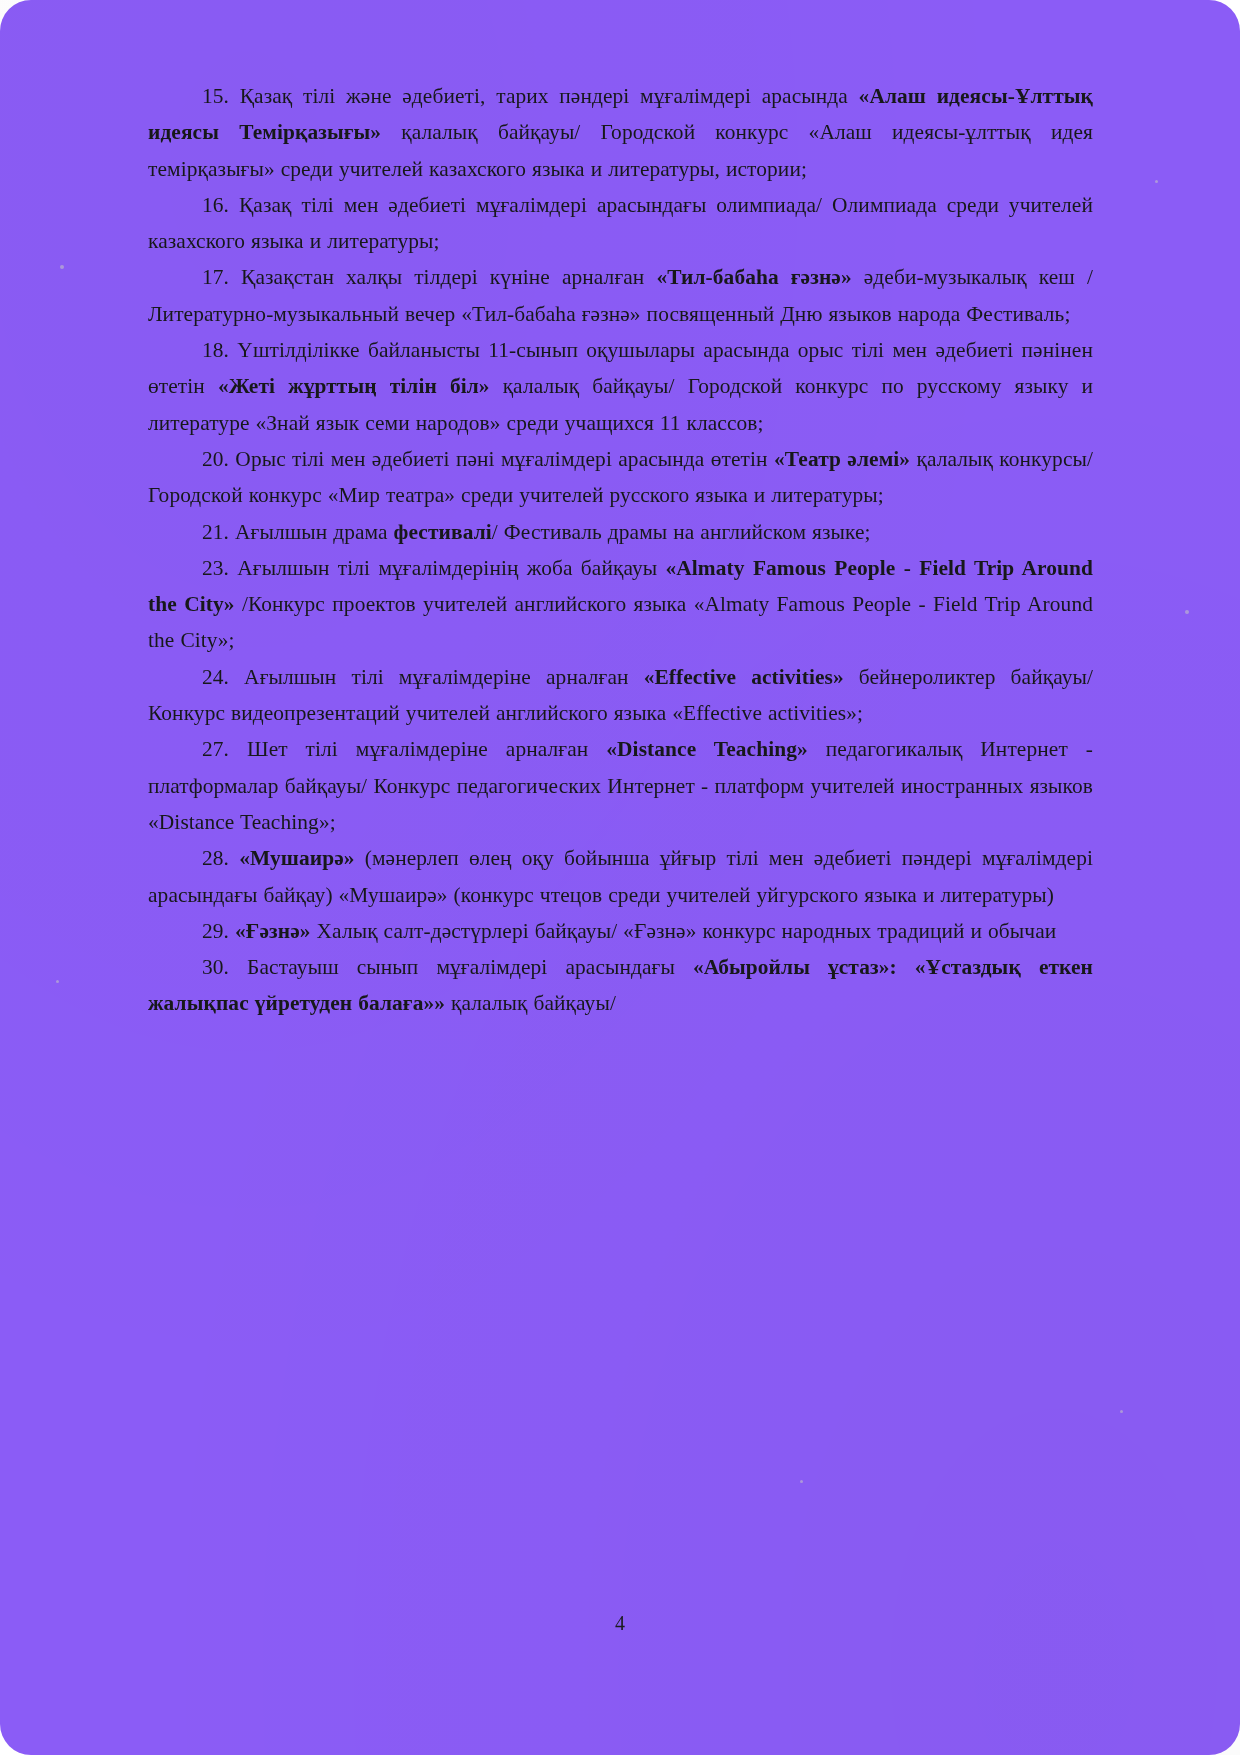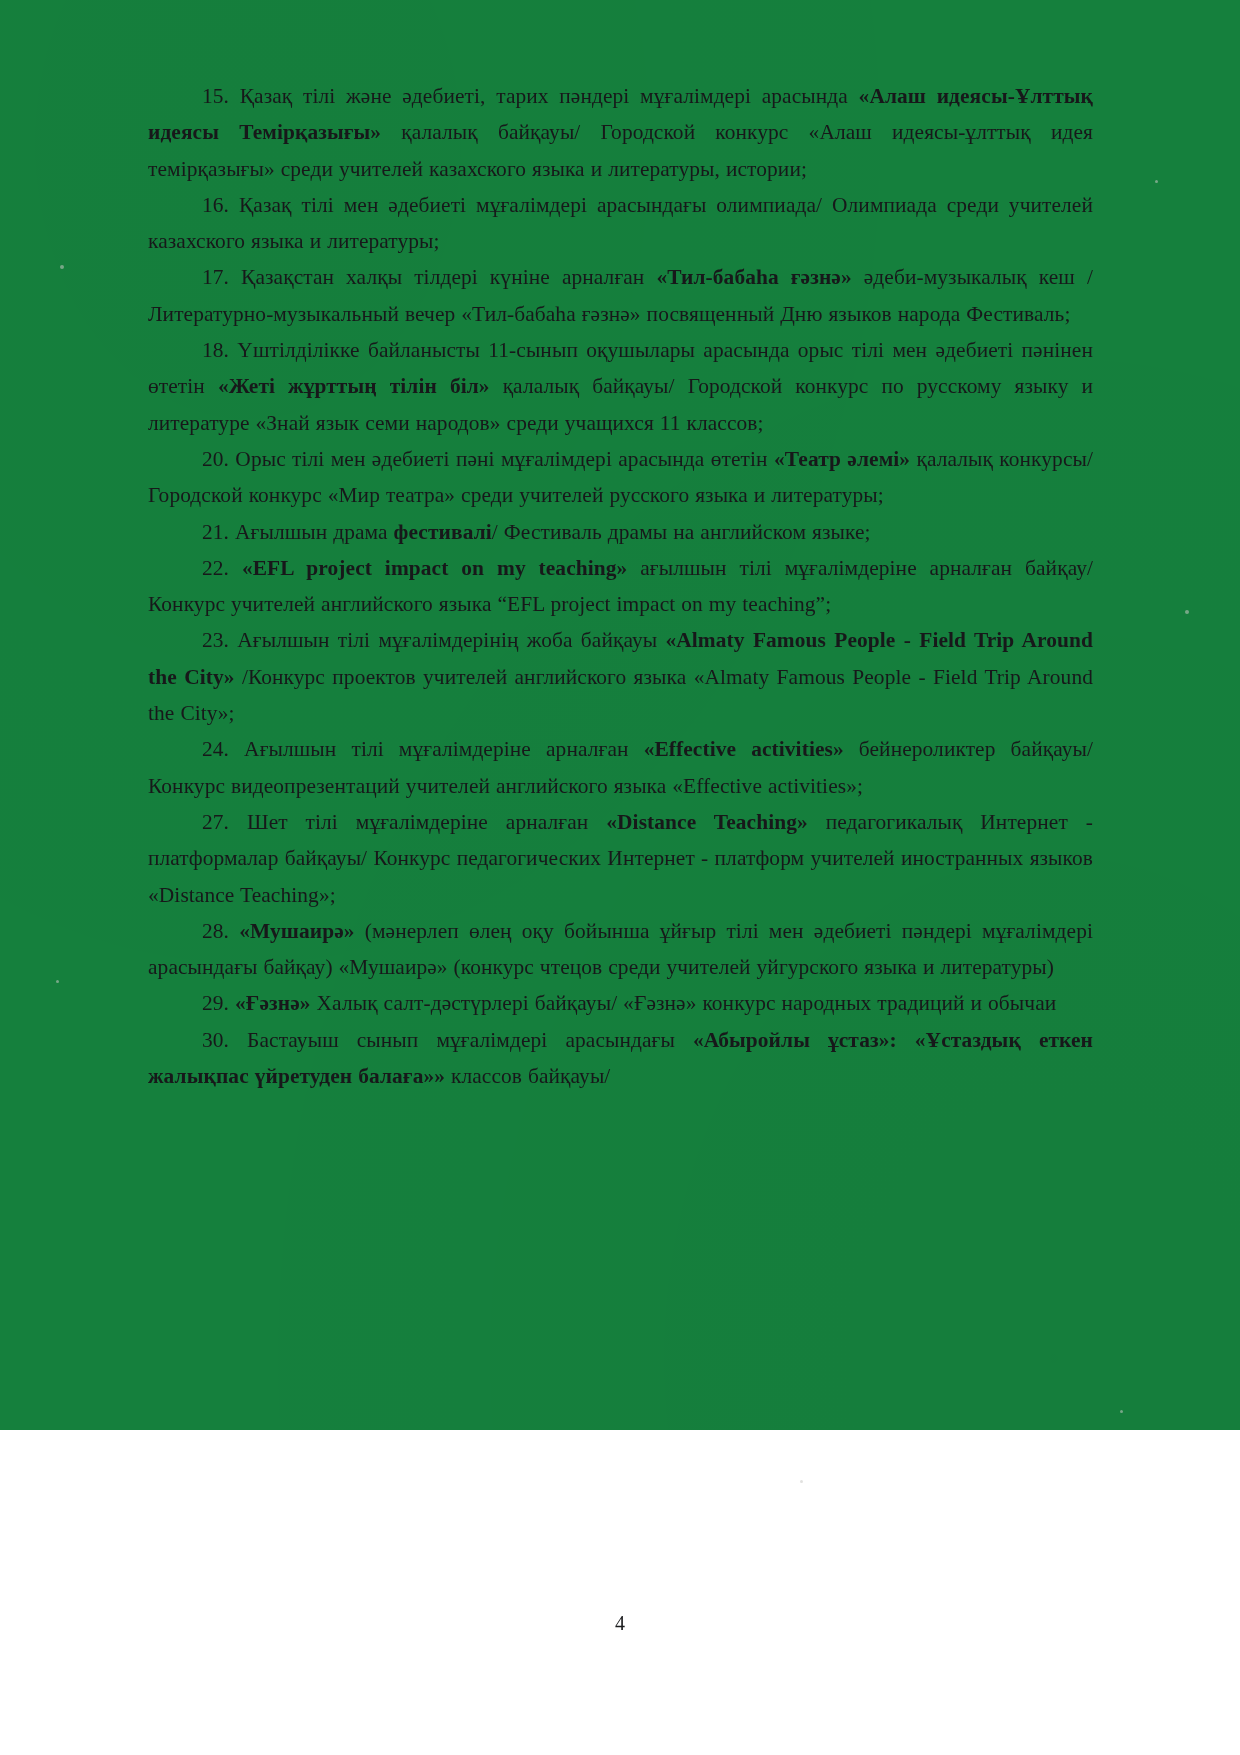--- a/index.html
+++ b/index.html
@@ -12,22 +12,23 @@
     height: 1755px;
     position: relative;
     font-family: "Liberation Serif", serif;
     color: #17181a;
     overflow: hidden;
   }
   .page {
     position: absolute;
     top: 0; left: 0;
     width: 1240px;
-    height: 1430px;
-    background: #15803d;
+    height: 1755px;
+    background: #8b5cf6;
+    border-radius: 31px;
   }
   
   .paper-tint {
     position: absolute;
     inset: 0;
     background:
       radial-gradient(ellipse at 20% 10%, rgba(0,0,0,0.015), rgba(0,0,0,0) 60%),
       radial-gradient(ellipse at 85% 95%, rgba(0,0,0,0.02), rgba(0,0,0,0) 65%);
     pointer-events: none;
   }
@@ -80,23 +81,22 @@
   <div class="speck" style="left:1120px; top:1410px; width:3px; height:3px;"></div>
   <div class="speck" style="left:800px; top:1480px; width:3px; height:3px;"></div>
 
   <div class="content" id="body-content">
       <p class="para"><span>15.   Қазақ тілі және әдебиеті, тарих пәндері мұғалімдері арасында </span><b>«Алаш идеясы-Ұлттық идеясы Темірқазығы»</b><span> қалалық байқауы/ Городской конкурс «Алаш идеясы-ұлттық идея темірқазығы» среди учителей казахского языка и литературы, истории;</span></p>
       <p class="para"><span>16.   Қазақ тілі мен әдебиеті мұғалімдері арасындағы олимпиада/ Олимпиада среди учителей казахского языка и литературы;</span></p>
       <p class="para"><span>17.   Қазақстан халқы тілдері күніне арналған </span><b>«Тил-бабаһа ғәзнә»</b><span> әдеби-музыкалық кеш /Литературно-музыкальный вечер «Тил-бабаһа ғәзнә» посвященный Дню языков народа Фестиваль;</span></p>
       <p class="para"><span>18.   Үштілділікке байланысты 11-сынып оқушылары арасында орыс тілі мен әдебиеті пәнінен өтетін </span><b>«Жеті жұрттың тілін біл»</b><span> қалалық байқауы/ Городской конкурс по русскому языку и литературе «Знай язык семи народов» среди учащихся 11 классов;</span></p>
       <p class="para"><span>20.   Орыс тілі мен әдебиеті пәні мұғалімдері арасында өтетін </span><b>«Театр әлемі»</b><span> қалалық конкурсы/ Городской конкурс «Мир театра» среди учителей русского языка и литературы;</span></p>
       <p class="para"><span>21.   Ағылшын драма </span><b>фестивалі</b><span>/ Фестиваль драмы на английском языке;</span></p>
-      <p class="para"><span>22.   </span><b>«EFL project impact on my teaching»</b><span> ағылшын тілі мұғалімдеріне арналған байқау/ Конкурс учителей английского языка “EFL project impact on my teaching”;</span></p>
       <p class="para"><span>23.   Ағылшын тілі мұғалімдерінің жоба байқауы </span><b>«Almaty Famous People - Field Trip Around the City»</b><span> /Конкурс проектов учителей английского языка «Almaty Famous People - Field Trip Around the City»;</span></p>
       <p class="para"><span>24.   Ағылшын тілі мұғалімдеріне арналған </span><b>«Effective activities»</b><span> бейнероликтер байқауы/ Конкурс видеопрезентаций учителей английского языка «Effective activities»;</span></p>
       <p class="para"><span>27.   Шет тілі мұғалімдеріне арналған </span><b>«Distance Teaching»</b><span> педагогикалық Интернет - платформалар байқауы/ Конкурс педагогических Интернет - платформ учителей иностранных языков  «Distance Teaching»;</span></p>
       <p class="para"><span>28.   </span><b>«Мушаирә»</b><span> (мәнерлеп өлең оқу бойынша ұйғыр тілі мен әдебиеті пәндері мұғалімдері арасындағы байқау) «Мушаирә» (конкурс чтецов среди учителей уйгурского языка и литературы)</span></p>
       <p class="para"><span>29.   </span><b>«Ғәзнә»</b><span> Халық салт-дәстүрлері байқауы/ «Ғәзнә» конкурс народных традиций и обычаи</span></p>
-      <p class="para"><span>30.    Бастауыш сынып мұғалімдері арасындағы </span><b>«Абыройлы ұстаз»: «Ұстаздық еткен жалықпас үйретуден балаға»»</b><span> классов байқауы/</span></p>
+      <p class="para"><span>30.    Бастауыш сынып мұғалімдері арасындағы </span><b>«Абыройлы ұстаз»: «Ұстаздық еткен жалықпас үйретуден балаға»»</b><span> қалалық байқауы/</span></p>
     </div>
 
   <div class="footer-num">4</div>
 </div>
 
 </body></html>

